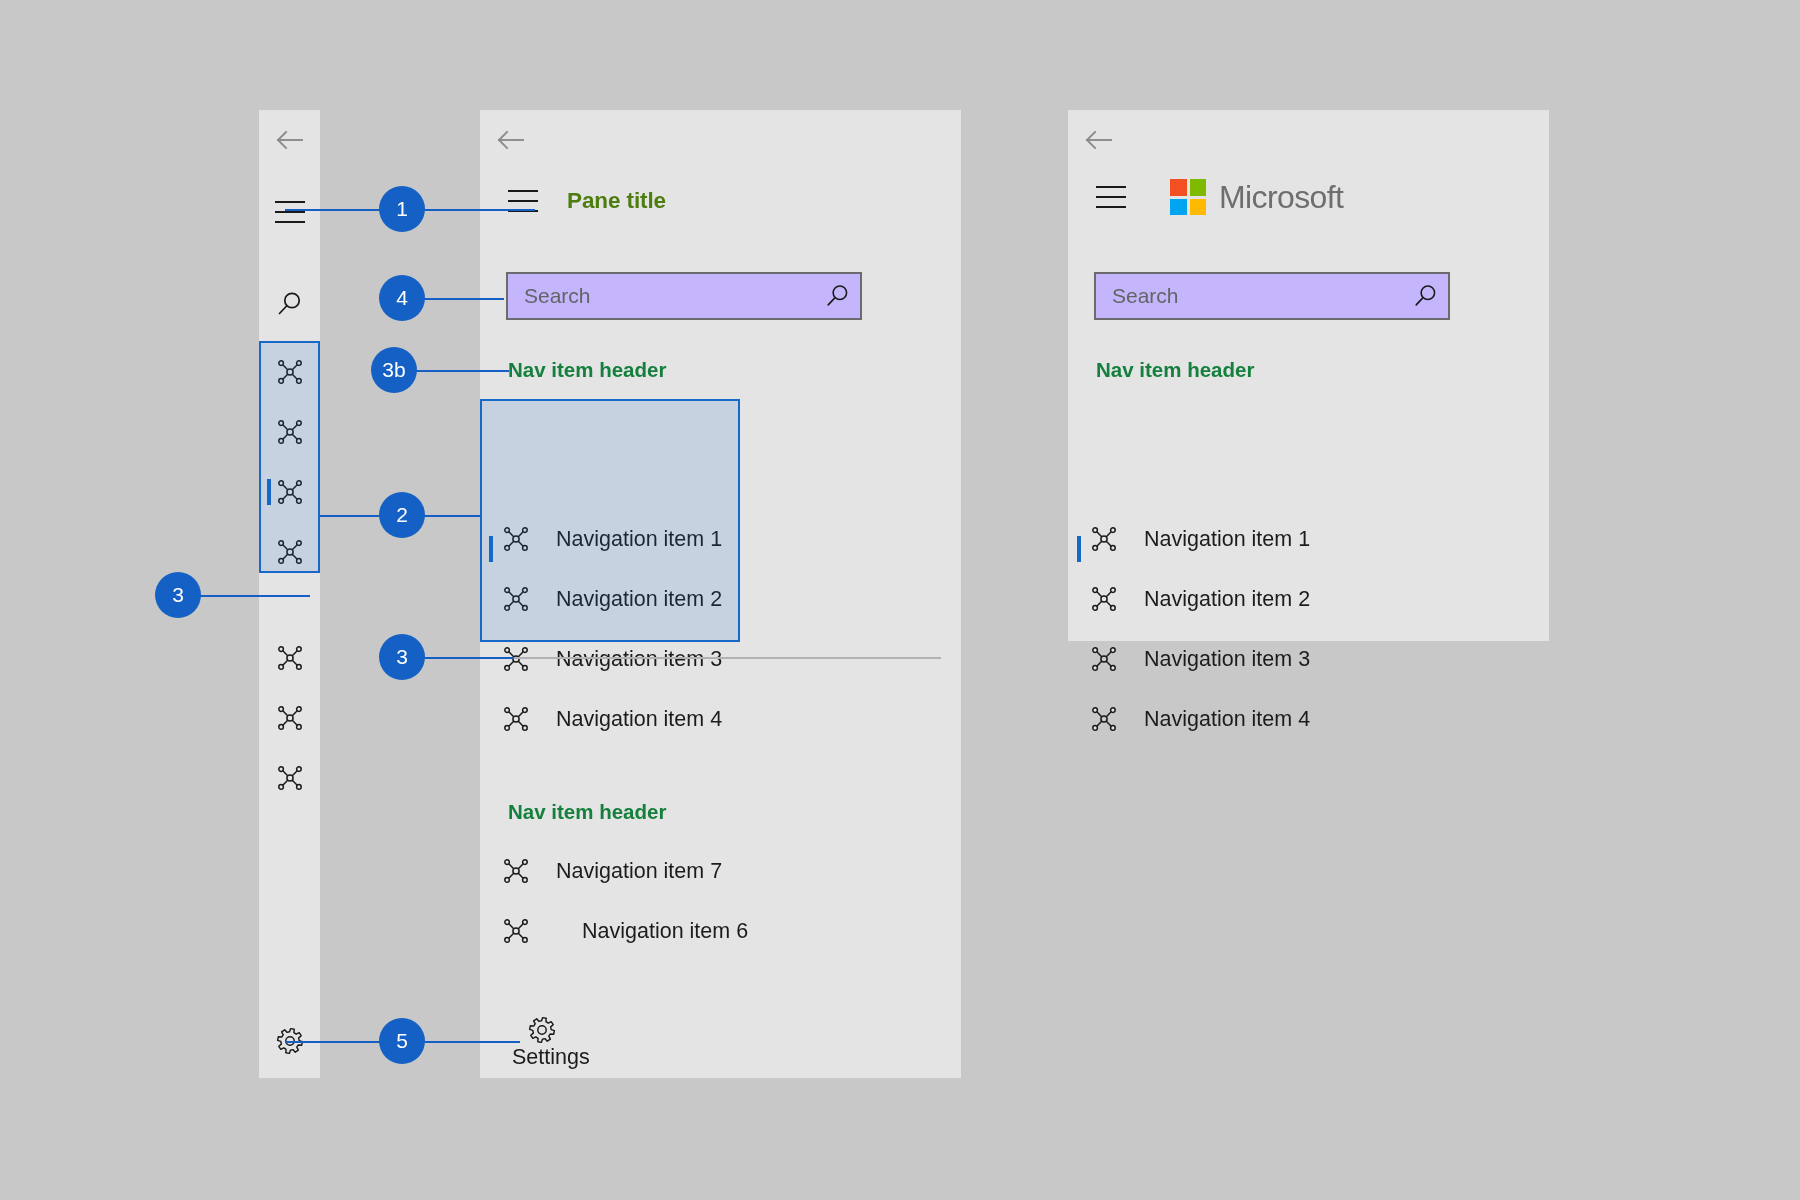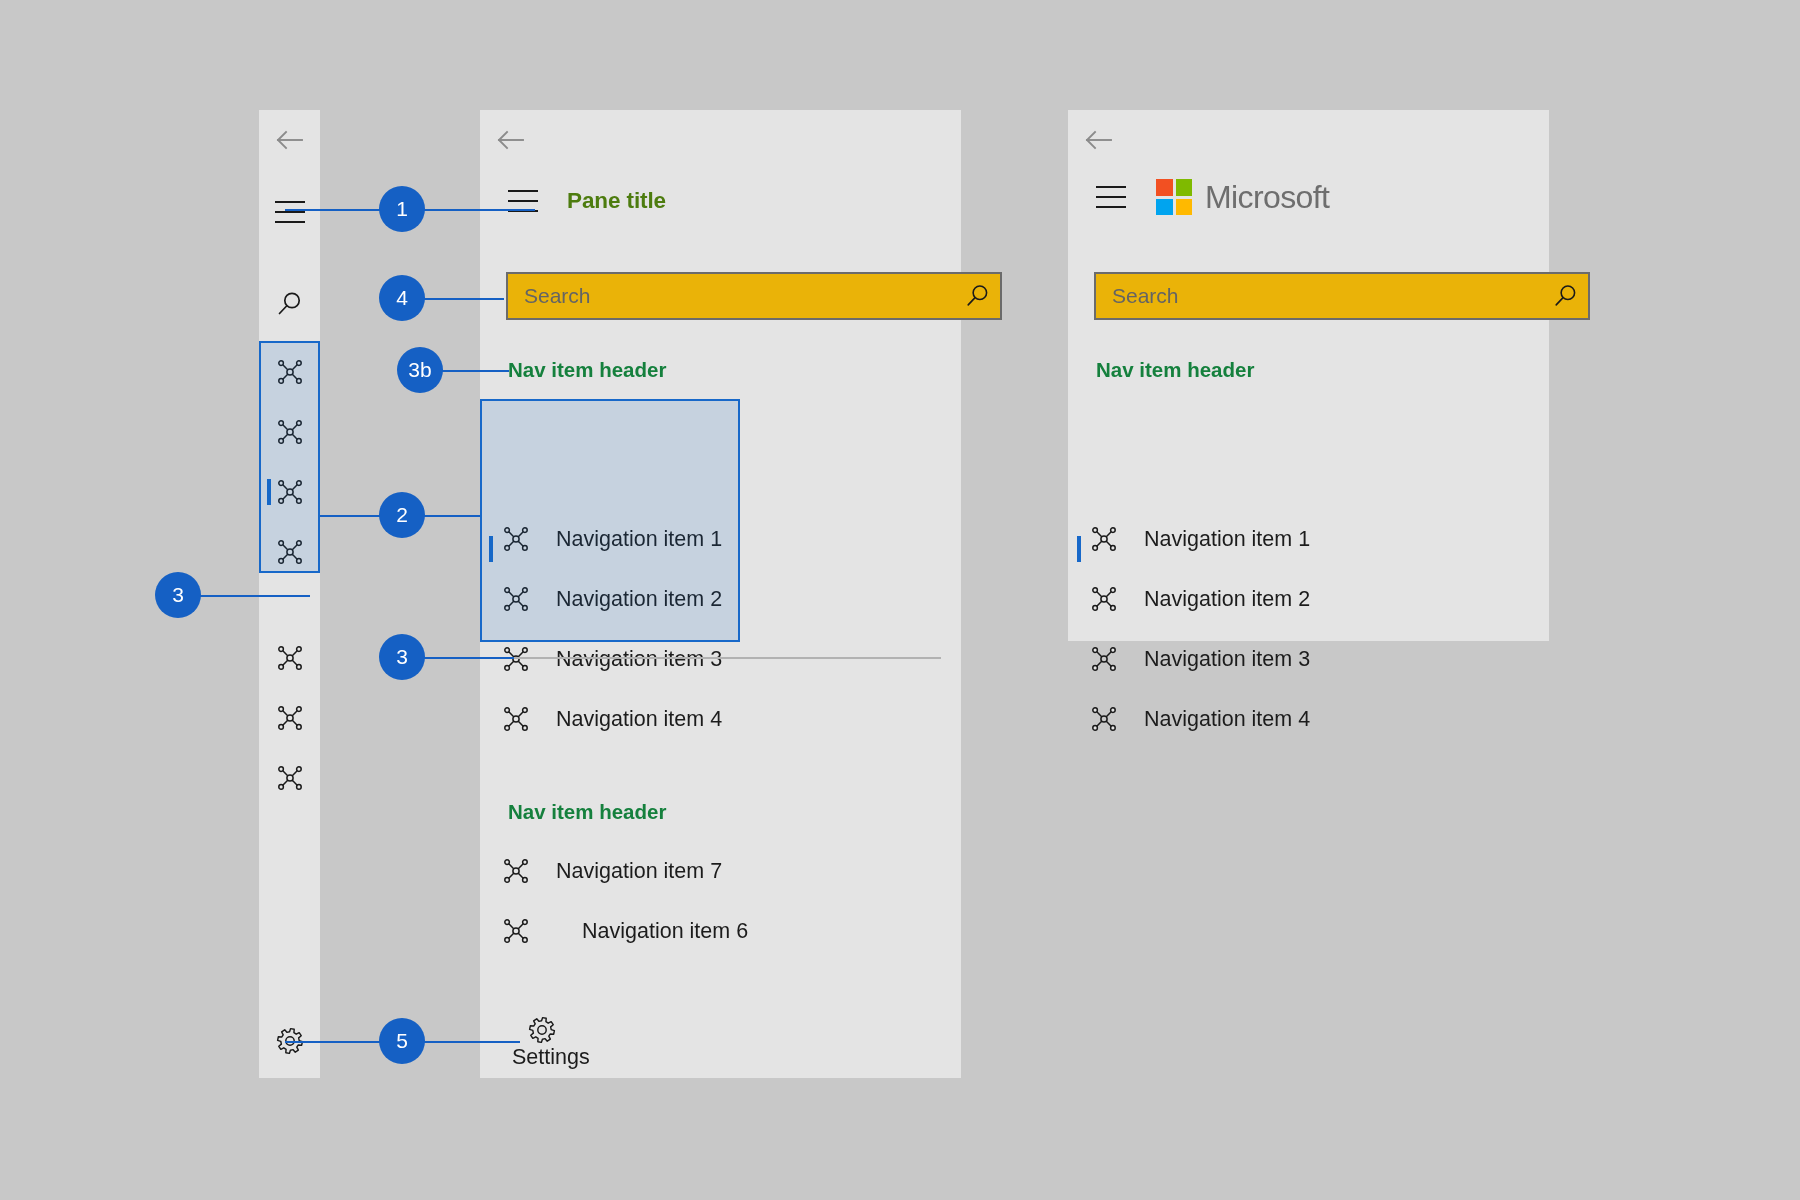--- a/index.html
+++ b/index.html
@@ -114,21 +114,21 @@
     margin-left: 29px;
     font-size: 22.5px;
     font-weight: bold;
     color: #4d7c0f;
     letter-spacing: -0.1px;
     white-space: nowrap;
   }
 
   
   .ms-logo-wrap {
-    margin-left: 30px;
+    margin-left: 44px;
     display: flex;
     align-items: center;
   }
   .ms-squares {
     width: 36px;
     height: 36px;
     display: grid;
     grid-template-columns: 1fr 1fr;
     grid-template-rows: 1fr 1fr;
     gap: 3px;
@@ -141,24 +141,24 @@
     font-family: "Liberation Sans", sans-serif;
     letter-spacing: -0.6px;
     white-space: nowrap;
   }
 
   
   .searchbox {
     position: absolute;
     left: 26px;
     top: 162px;
-    width: 496px;
+    width: 356px;
     height: 48px;
     border: 2px solid #6b6b6b;
-    background: #eab308;
+    background: #c4b5fd;
     box-sizing: border-box;
     display: flex;
     align-items: center;
   }
   .search-text {
     margin-left: 16px;
     font-size: 21px;
     color: #646464;
     flex: 1;
     white-space: nowrap;
@@ -715,21 +715,21 @@
   </div>
 
   <div class="sel-bar" style="left:1077px; top:536px;"></div>
 
   <div class="callout" style="left:379px; top:186px;">
     <span>1</span>
   </div>
   <div class="callout" style="left:379px; top:275px;">
     <span>4</span>
   </div>
-  <div class="callout" style="left:397px; top:347px;">
+  <div class="callout" style="left:371px; top:347px;">
     <span>3b</span>
   </div>
   <div class="callout" style="left:379px; top:492px;">
     <span>2</span>
   </div>
   <div class="callout" style="left:155px; top:572px;">
     <span>3</span>
   </div>
   <div class="callout" style="left:379px; top:634px;">
     <span>3</span>

